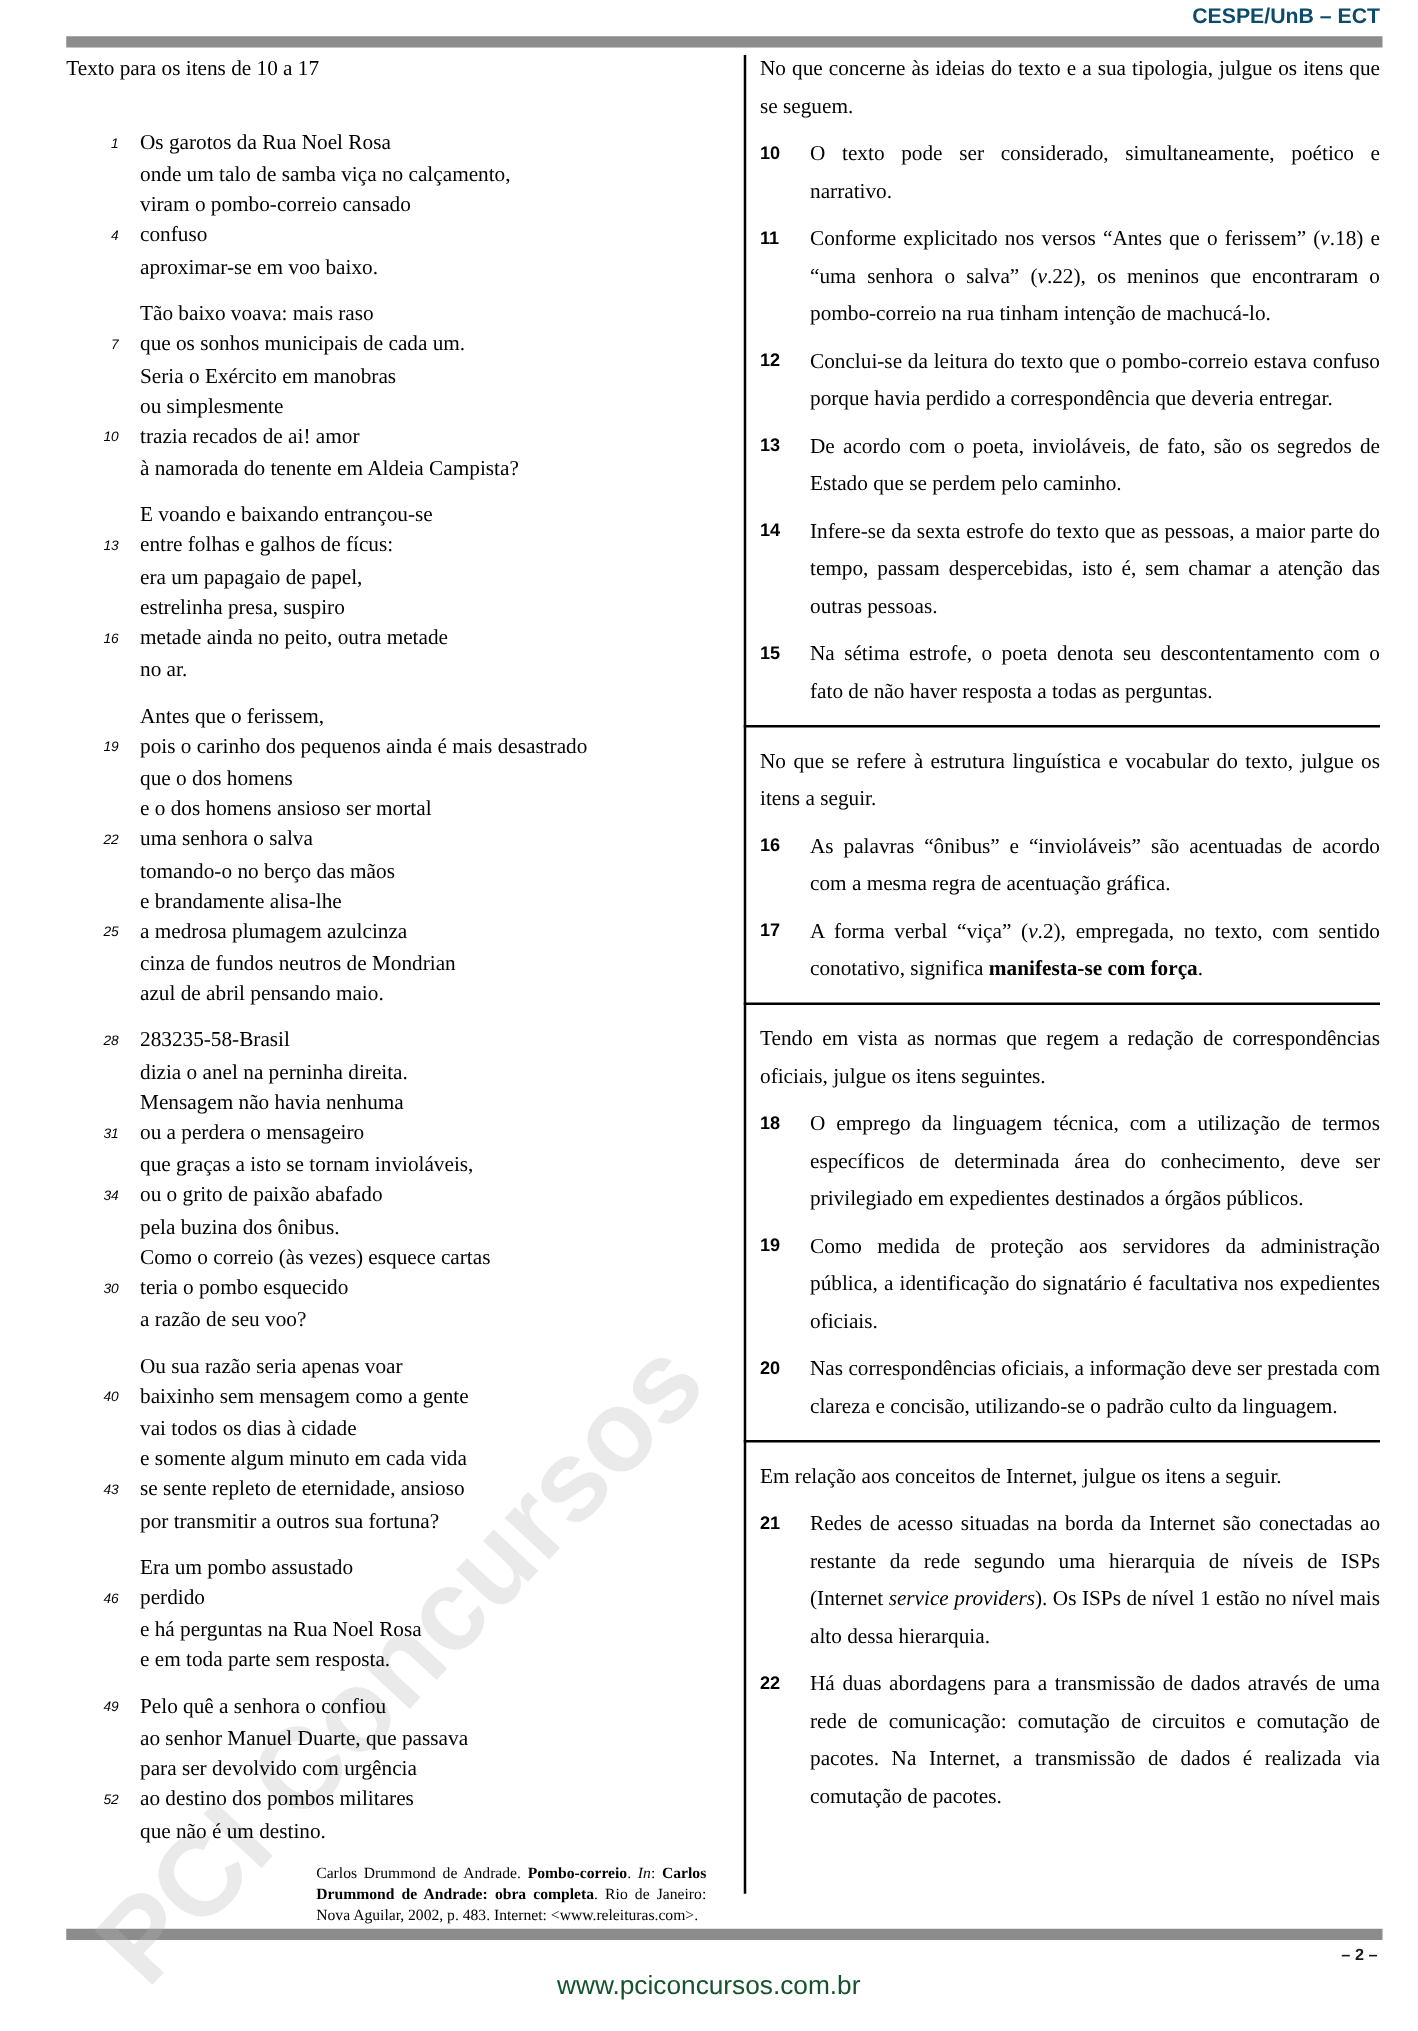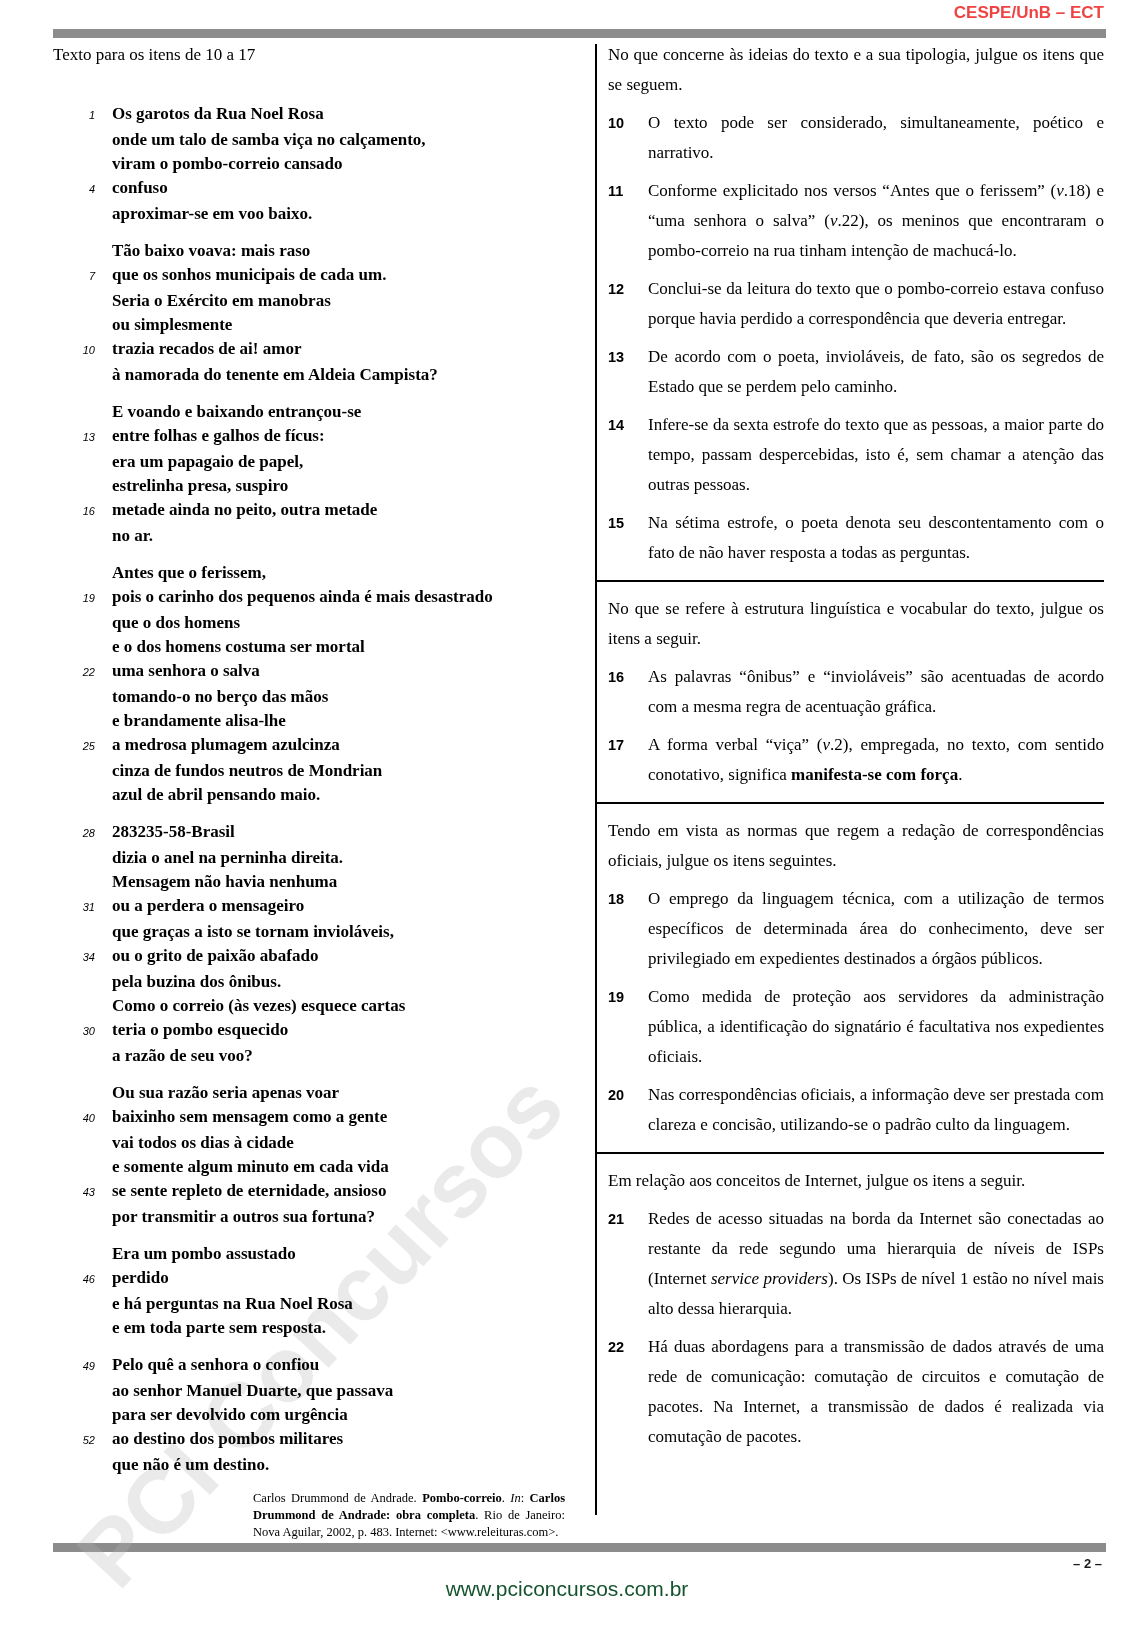--- a/index.html
+++ b/index.html
@@ -1,36 +1,36 @@
 <!DOCTYPE html>
 <html><head>
 <meta charset="utf-8">
 <style>
   html,body{margin:0;padding:0;background:#fff;}
   .page{position:relative;width:1134px;height:1625px;background:#fff;overflow:hidden;
         font-family:"Liberation Serif",serif;color:#000;}
   .header-title{position:absolute;top:3px;right:30px;
-        font-family:"Liberation Sans",sans-serif;font-weight:bold;font-size:17px;color:#ef4444;}
+        font-family:"Liberation Sans",sans-serif;font-weight:bold;font-size:17px;color:#0c4a6e;}
   .topbar{position:absolute;top:29px;left:53px;right:28px;height:9px;background:#8c8c8c;}
   .bottombar{position:absolute;top:1543px;left:53px;right:28px;height:9px;background:#8c8c8c;}
   .pagenum{position:absolute;top:1556px;right:32px;
         font-family:"Liberation Sans",sans-serif;font-weight:bold;font-size:13px;color:#1a1a1a;}
   .site-url{position:absolute;top:1577px;left:0;width:100%;text-align:center;
         font-family:"Liberation Sans",sans-serif;font-size:21px;color:#14532d;}
   .col-left{position:absolute;left:53px;top:44px;width:514px;}
   .col-divider{position:absolute;left:595px;top:44px;width:2px;height:1471px;background:#000;}
   .col-right{position:absolute;left:608px;top:40px;width:496px;}
 
   .left-heading{font-size:17px;font-weight:normal;margin:0;line-height:22px;}
   .poem{margin-top:36px;position:relative;z-index:2;}
   .poem-stanza{margin-bottom:13px;}
   .poem-line{display:flex;line-height:24px;font-size:17px;}
   .lineno{flex:0 0 42px;text-align:right;padding-right:17px;
         font-family:"Liberation Sans",sans-serif;font-style:italic;font-size:11px;line-height:26px;}
-  .linetext{white-space:nowrap;font-weight:bold;}
+  .linetext{white-space:nowrap;}
   .citation{margin-left:200px;width:312px;margin-top:6px;font-size:12.5px;line-height:17px;
         text-align:justify;position:relative;z-index:2;}
   .b{font-weight:bold;}
   .i{font-style:italic;}
   .watermark{position:absolute;left:10px;top:1120px;width:620px;height:420px;z-index:1;
         display:flex;align-items:center;justify-content:center;pointer-events:none;
         transform:rotate(-47deg);transform-origin:center;
         font-family:"Liberation Sans",sans-serif;font-weight:bold;font-size:92px;
         color:rgba(180,180,180,0.28);white-space:nowrap;}
 
@@ -134,21 +134,21 @@
           <div class="poem-line">
             <span class="lineno">19</span>
             <span class="linetext">pois o carinho dos pequenos ainda é mais desastrado</span>
           </div>
           <div class="poem-line">
             <span class="lineno"></span>
             <span class="linetext">que o dos homens</span>
           </div>
           <div class="poem-line">
             <span class="lineno"></span>
-            <span class="linetext">e o dos homens costuma ser mortal</span>
+            <span class="linetext">e o dos homens ansioso ser mortal</span>
           </div>
           <div class="poem-line">
             <span class="lineno">22</span>
             <span class="linetext">uma senhora o salva</span>
           </div>
           <div class="poem-line">
             <span class="lineno"></span>
             <span class="linetext">tomando-o no berço das mãos</span>
           </div>
           <div class="poem-line">

